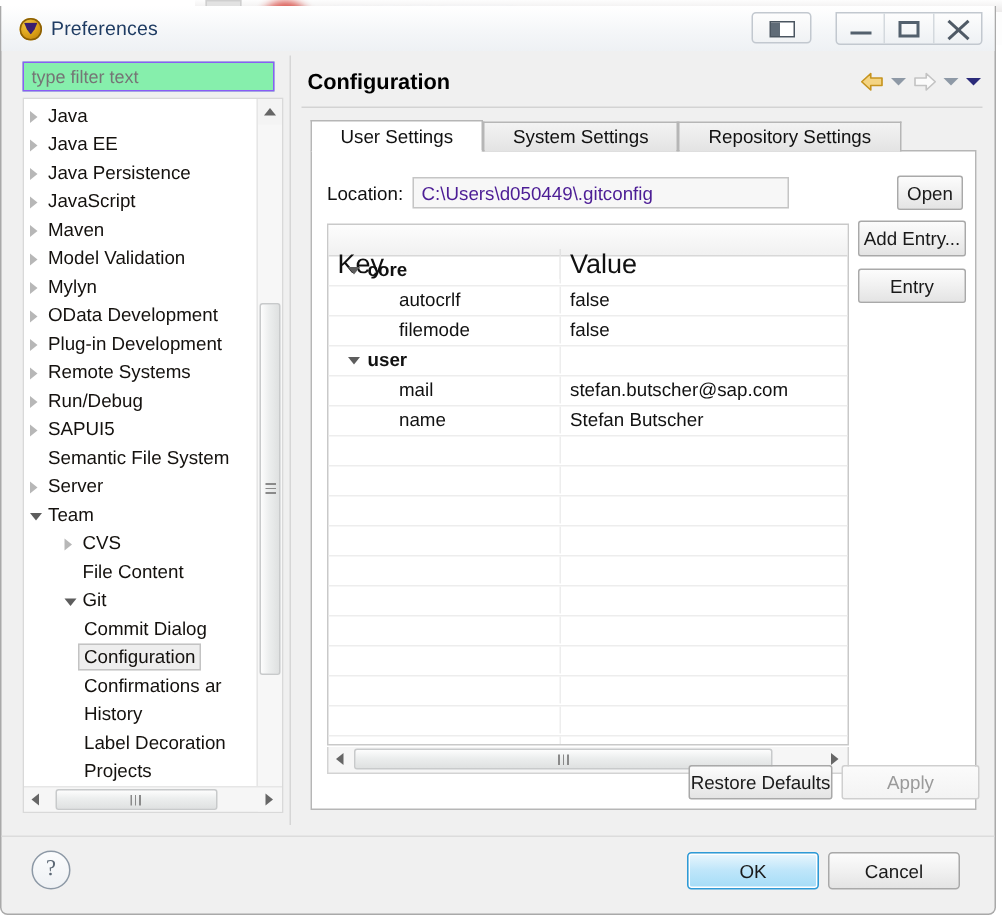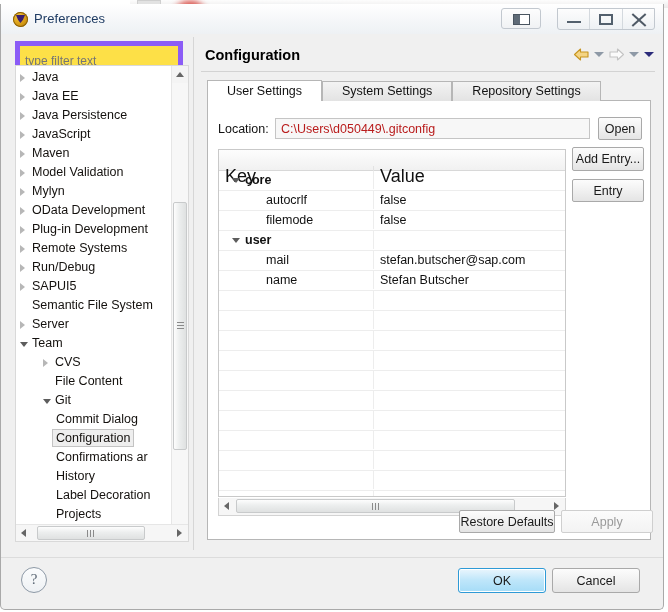--- a/index.html
+++ b/index.html
@@ -192,27 +192,27 @@
   #sidebar {
     position: absolute;
     left: 8px; top: 33px;
     width: 181px;
     height: 511px;
   }
   #filter-input {
     position: absolute;
     left: 6px; top: 4px;
     width: 168px; height: 20px;
-    border: 5px solid #8b5cf6;
-    background: #fde047;
+    border: 1px solid #8b5cf6;
+    background: #86efac;
     box-sizing: border-box;
     font-family: "Liberation Sans", sans-serif;
     font-size: 12px;
     color: #6d6d6d;
-    padding: 15px 5px;
+    padding: 5px 5px;
     outline: none;
   }
   #tree-box {
     position: absolute;
     left: 6px; top: 28px;
     width: 174px; height: 477px;
     background: #ffffff;
     border: 1px solid #d9d9d9;
     box-sizing: border-box;
     overflow: hidden;
@@ -451,27 +451,27 @@
   
   #location-label {
     position: absolute;
     left: 10px; top: 21px;
     font-size: 12.5px;
     color: #111;
   }
   #location-input {
     position: absolute;
     left: 67px; top: 17px;
-    width: 315px; height: 21px;
+    width: 251px; height: 21px;
     background: #f7f7f7;
     border: 1px solid #c5c5c5;
     box-sizing: border-box;
     font-family: "Liberation Sans", sans-serif;
     font-size: 12.5px;
-    color: #b91c1c;
+    color: #4c1d95;
     padding: 0 5px;
     outline: none;
   }
   .btn {
     font-family: "Liberation Sans", sans-serif;
     font-size: 12.5px;
     color: #1a1a1a;
     background: linear-gradient(#fcfcfc, #f1f1f1 48%, #e4e4e4);
     border: 1px solid #a9a9a9;
     border-radius: 2px;

